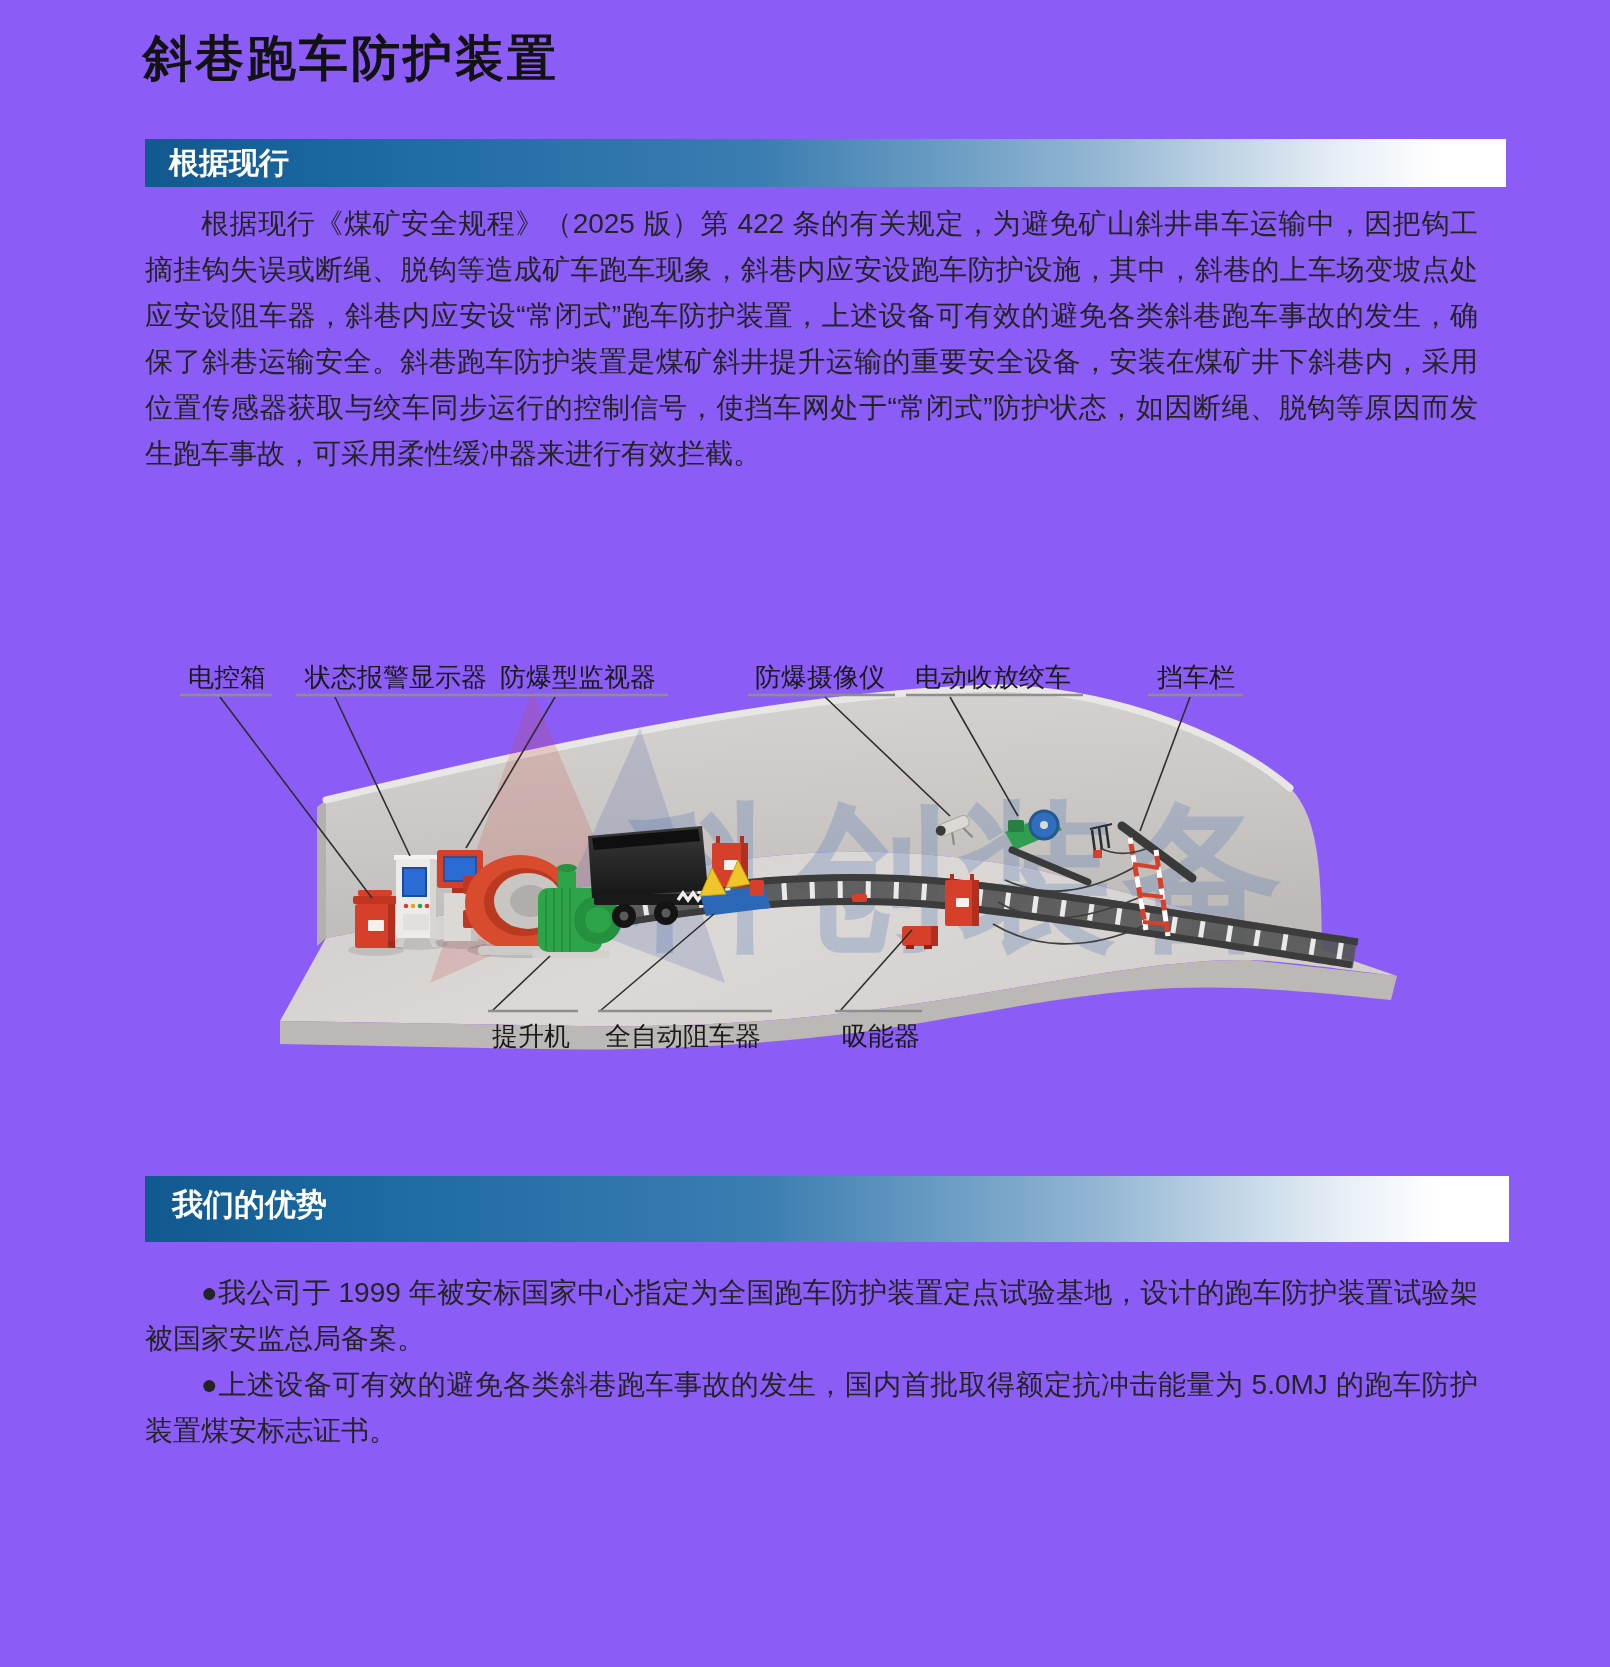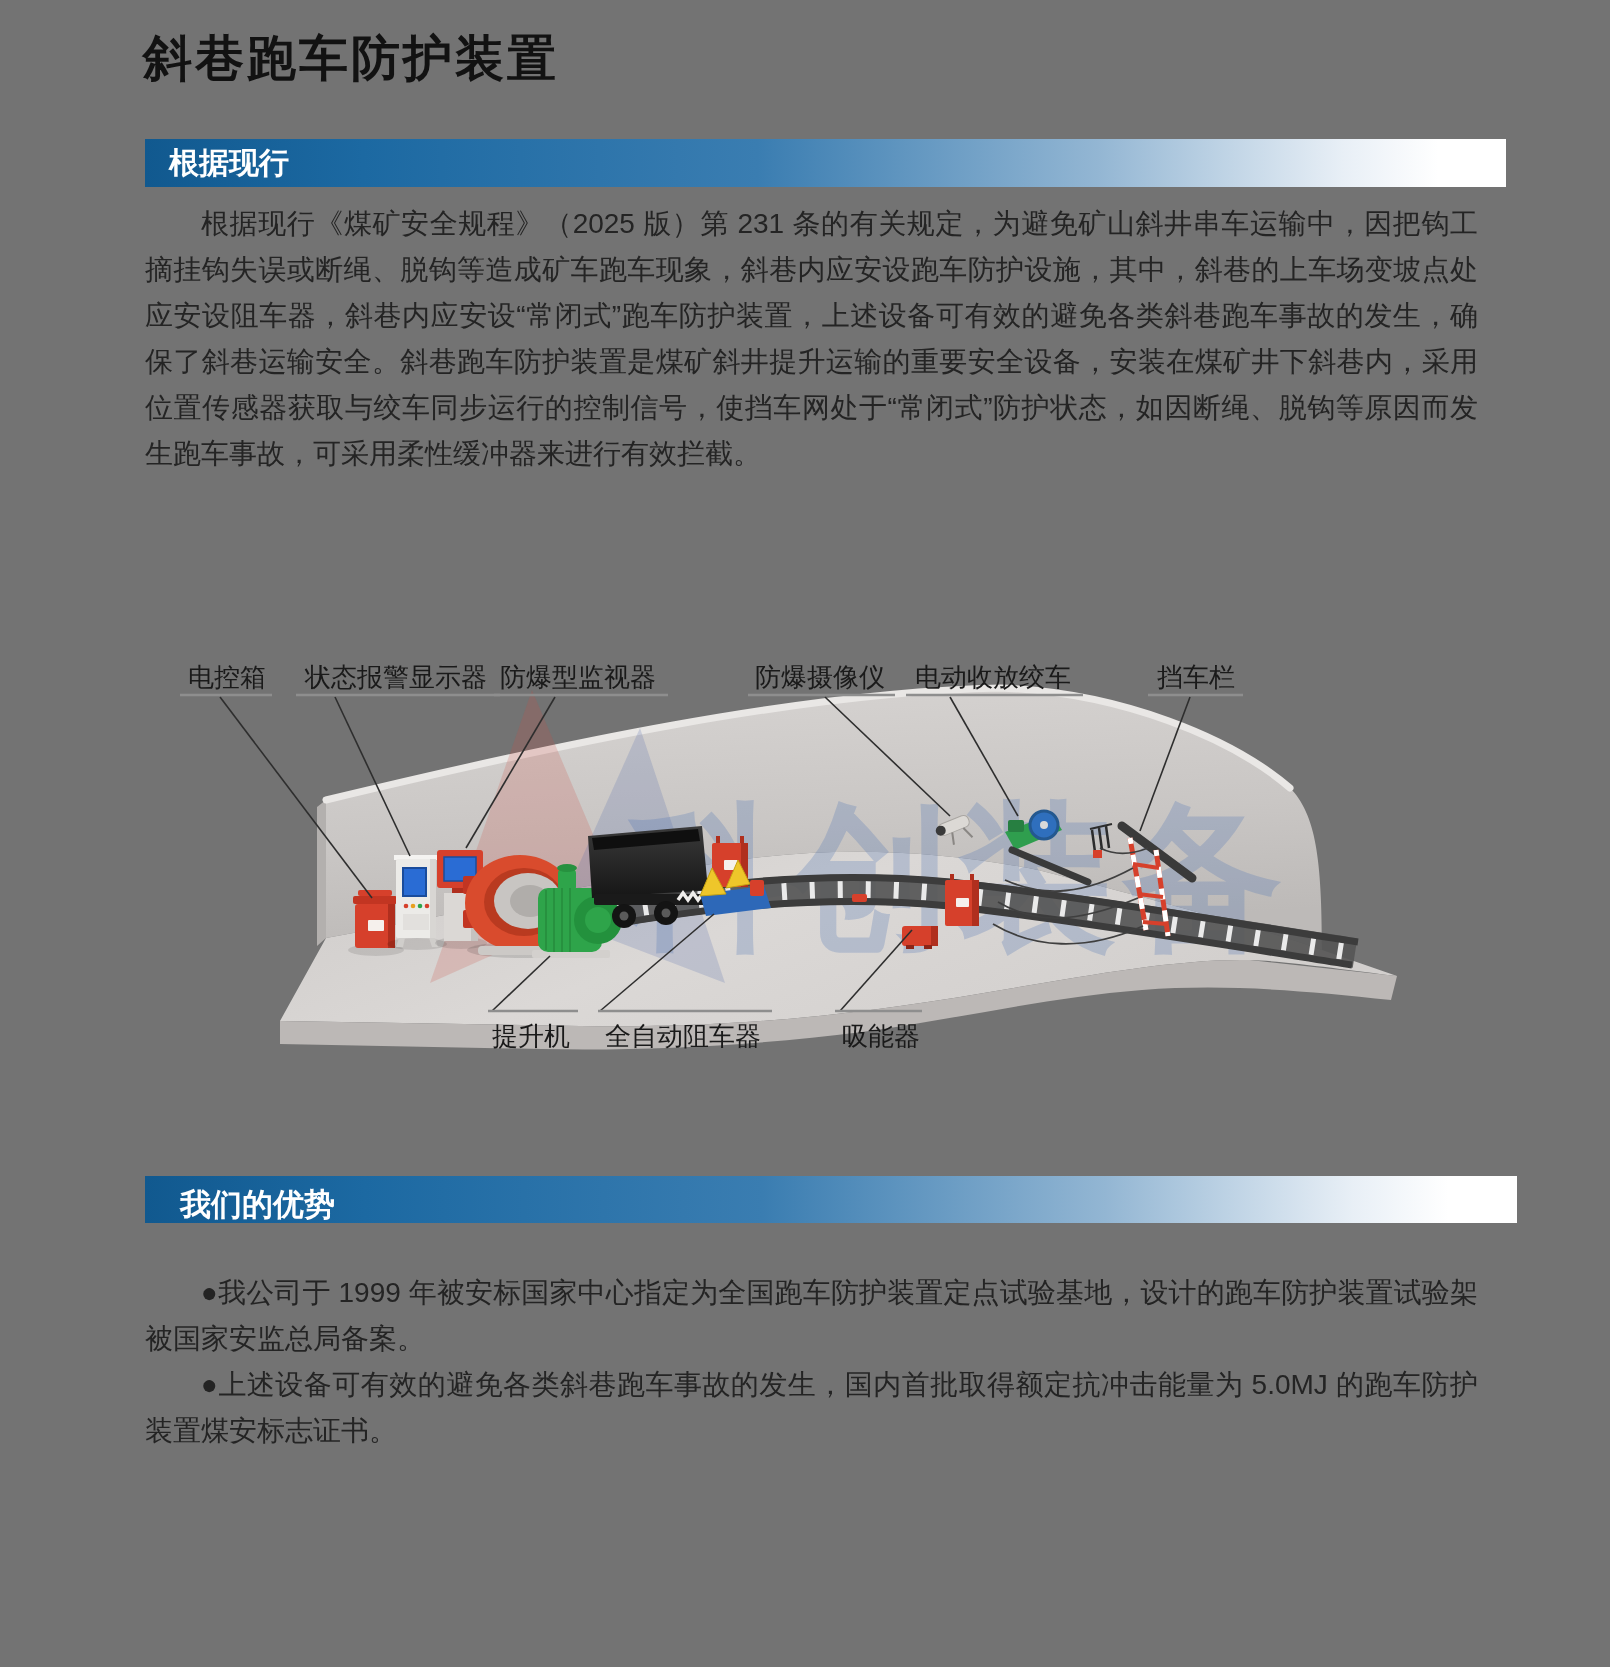--- a/index.html
+++ b/index.html
@@ -1,29 +1,29 @@
 <!DOCTYPE html>
 <html><head>
 <meta charset="utf-8">
 <style>
   html,body{margin:0;padding:0;background:#ffffff;}
   .page{
-    position:relative;width:1610px;height:1667px;background:#737373;overflow:hidden;
+    position:relative;width:1610px;height:1667px;background:#8b5cf6;overflow:hidden;
     font-family:"Liberation Sans","DejaVu Sans",sans-serif;color:#1c1c1c;text-decoration:underline;
   }
   .doc-title{
     position:absolute;left:143px;top:26px;margin:0;
     font-size:49px;font-weight:900;letter-spacing:3px;color:#121212;
   }
   .banner{
     position:absolute;left:145px;width:1337px;color:#ffffff;font-weight:bold;
     background:linear-gradient(90deg,#11598f 0%,#1c69a2 16%,#3a7db1 45%,#93b6d3 70%,#e8eff6 88%,#ffffff 95%);
   }
   .banner-1{top:139px;height:48px;line-height:48px;font-size:30px;padding-left:24px;}
-  .banner-2{top:1176px;height:47px;line-height:58px;font-size:31px;padding-left:35px;}
+  .banner-2{top:1176px;height:66px;line-height:58px;font-size:31px;padding-left:27px;}
   .bodytext{
     position:absolute;left:145px;width:1333px;
     font-size:28px;line-height:46px;color:#242424;
     text-align:justify;text-justify:inter-character;
   }
   .intro-text{top:201px;}
   .adv-text{top:1270px;}
   .bodytext p{margin:0;text-indent:2em;}
   .diagram{position:absolute;left:100px;top:598px;width:1340px;height:475px;}
   .diagram svg{display:block;}
@@ -40,21 +40,21 @@
 </head>
 <body>
 
 <div class="page">
 
   <h1 class="doc-title">斜巷跑车防护装置</h1>
 
   <div class="banner banner-1">根据现行</div>
 
   <div class="bodytext intro-text">
-    <p>根据现行《煤矿安全规程》（2025 版）第 231 条的有关规定，为避免矿山斜井串车运输中，因把钩工摘挂钩失误或断绳、脱钩等造成矿车跑车现象，斜巷内应安设跑车防护设施，其中，斜巷的上车场变坡点处应安设阻车器，斜巷内应安设“常闭式”跑车防护装置，上述设备可有效的避免各类斜巷跑车事故的发生，确保了斜巷运输安全。斜巷跑车防护装置是煤矿斜井提升运输的重要安全设备，安装在煤矿井下斜巷内，采用位置传感器获取与绞车同步运行的控制信号，使挡车网处于“常闭式”防护状态，如因断绳、脱钩等原因而发生跑车事故，可采用柔性缓冲器来进行有效拦截。</p>
+    <p>根据现行《煤矿安全规程》（2025 版）第 422 条的有关规定，为避免矿山斜井串车运输中，因把钩工摘挂钩失误或断绳、脱钩等造成矿车跑车现象，斜巷内应安设跑车防护设施，其中，斜巷的上车场变坡点处应安设阻车器，斜巷内应安设“常闭式”跑车防护装置，上述设备可有效的避免各类斜巷跑车事故的发生，确保了斜巷运输安全。斜巷跑车防护装置是煤矿斜井提升运输的重要安全设备，安装在煤矿井下斜巷内，采用位置传感器获取与绞车同步运行的控制信号，使挡车网处于“常闭式”防护状态，如因断绳、脱钩等原因而发生跑车事故，可采用柔性缓冲器来进行有效拦截。</p>
   </div>
 
   <div class="diagram">
     <svg width="1340" height="475" viewBox="0 0 1340 475" xmlns="http://www.w3.org/2000/svg">
       <defs>
         <linearGradient id="wallGrad" x1="0" y1="0" x2="0.2" y2="1">
           <stop offset="0" stop-color="#d7d4d2"></stop>
           <stop offset="0.6" stop-color="#c9c6c4"></stop>
           <stop offset="1" stop-color="#bdbab8"></stop>
         </linearGradient>

